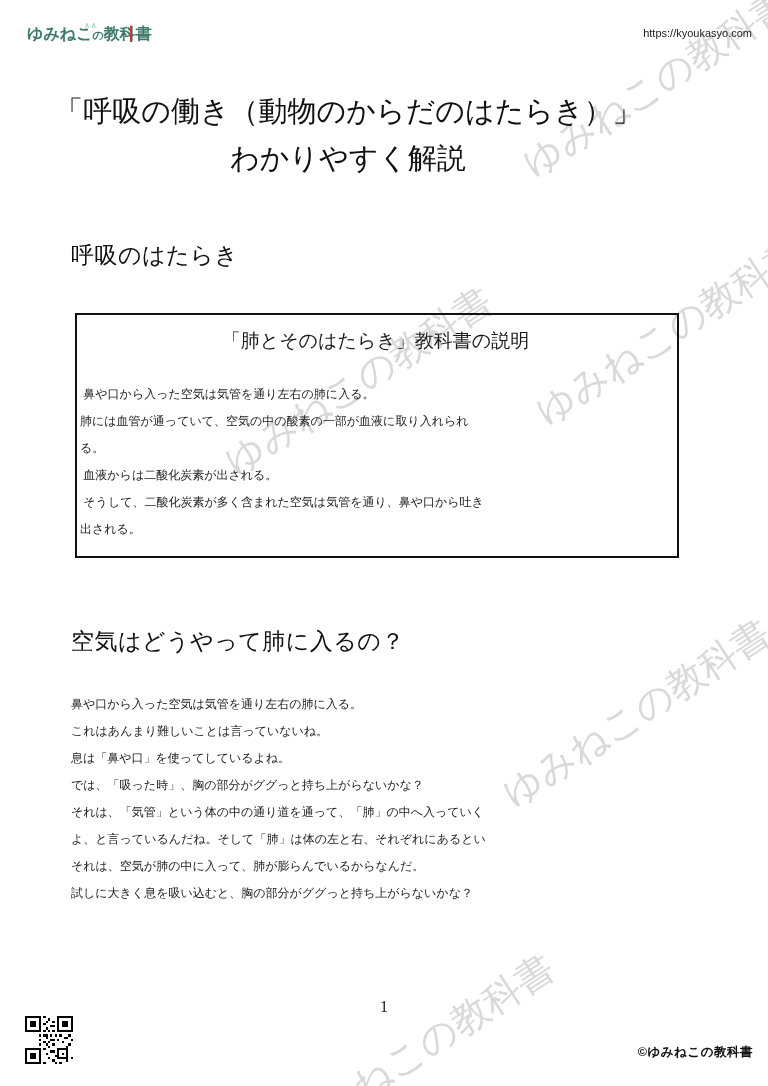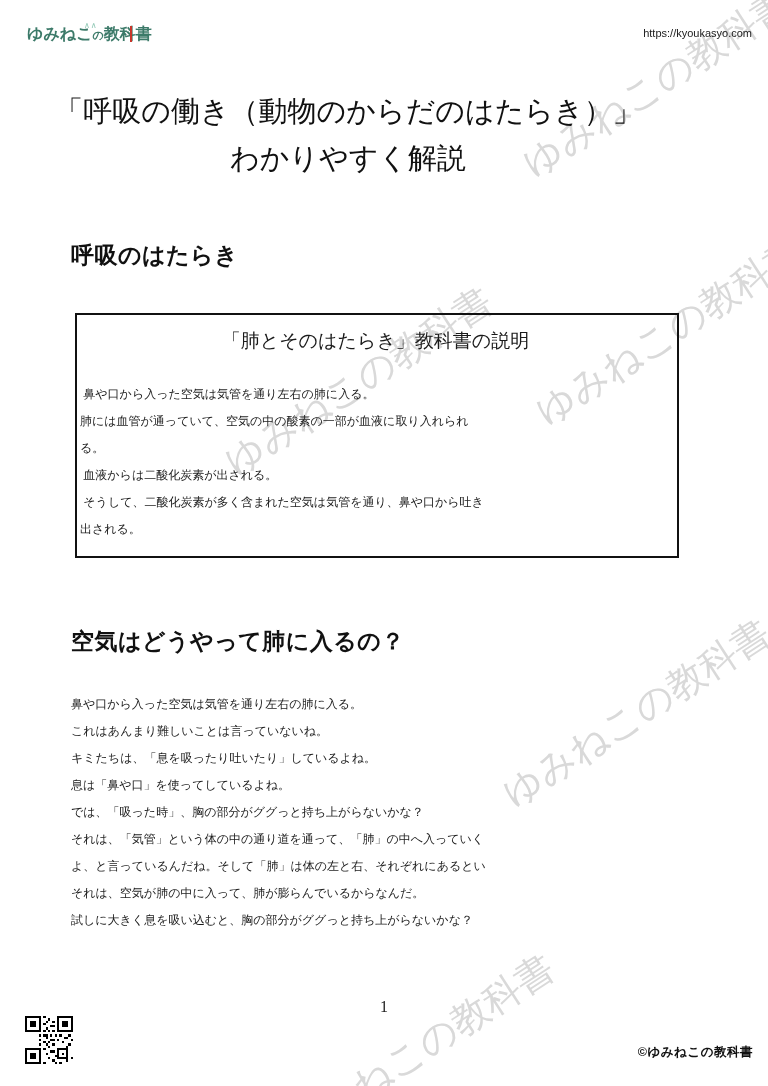--- a/index.html
+++ b/index.html
@@ -27,21 +27,21 @@
   .logo .no{font-size:11px;}
   .logo .ka{position:relative;display:inline-block;}
   .logo .ka::after{content:"";position:absolute;left:62%;top:12%;width:2px;
         height:76%;background:#c8352a;}
   .site-url{position:absolute;right:16px;top:27px;font-size:11px;
         color:#1a1a1a;z-index:2;}
   
   .doc-title{position:absolute;left:0;top:88px;width:696px;text-align:center;
         font-size:29px;font-weight:400;line-height:47px;z-index:2;color:#111;}
   
-  .sec-h{position:absolute;left:71px;font-size:23px;font-weight:700;
+  .sec-h{position:absolute;left:71px;font-size:23px;font-weight:400;
         letter-spacing:0.5px;z-index:2;color:#111;}
   .sec-h.h1{top:240px;}
   .sec-h.h2{top:626px;}
   
   .quote-box{position:absolute;left:75px;top:313px;width:604px;height:245px;
         border:2.5px solid #111;box-sizing:border-box;padding:12px 6px 12px 3px;
         z-index:1;background:transparent;}
   .quote-box .box-title{text-align:center;font-size:19px;line-height:27px;
         font-weight:500;white-space:pre;}
   .quote-box .box-gap{height:27px;}
@@ -89,21 +89,20 @@
         <div class="tline"> 血液からは二酸化炭素が出される。</div>
         <div class="tline"> そうして、二酸化炭素が多く含まれた空気は気管を通り、鼻や口から吐き</div>
         <div class="tline">出される。</div>
       </div>
   </div>
 
   <div class="sec-h h2">空気はどうやって肺に入るの？</div>
   <div class="body-block">
       <div class="tline">鼻や口から入った空気は気管を通り左右の肺に入る。</div>
       <div class="tline">これはあんまり難しいことは言っていないね。</div>
-      <div class="tline">キミたちは、「息を吸ったり吐いたり」しているよね。</div>
       <div class="tline">息は「鼻や口」を使ってしているよね。</div>
       <div class="tline">では、「吸った時」、胸の部分がググっと持ち上がらないかな？</div>
       <div class="tline">それは、「気管」という体の中の通り道を通って、「肺」の中へ入っていく</div>
       <div class="tline">よ、と言っているんだね。そして「肺」は体の左と右、それぞれにあるとい</div>
       <div class="tline">それは、空気が肺の中に入って、肺が膨らんでいるからなんだ。</div>
       <div class="tline">試しに大きく息を吸い込むと、胸の部分がググっと持ち上がらないかな？</div>
     </div>
 
   <div class="page-num">1</div>
 

